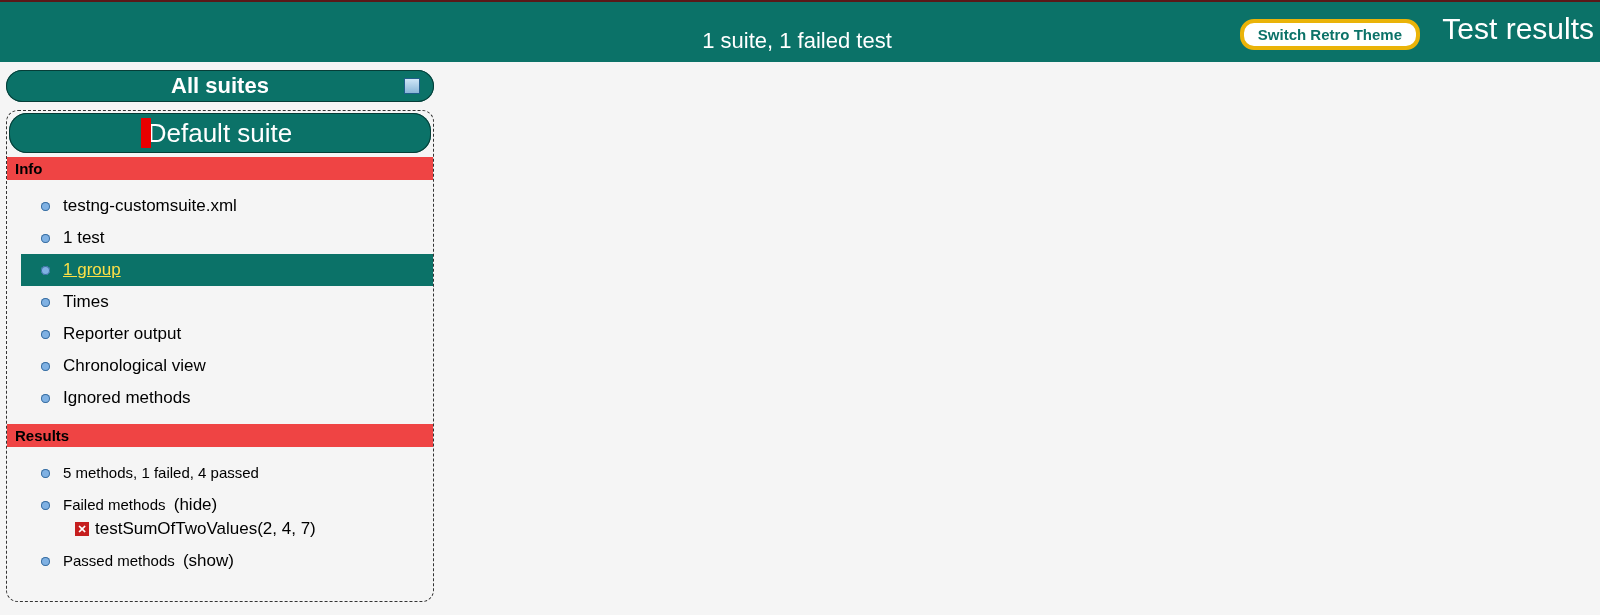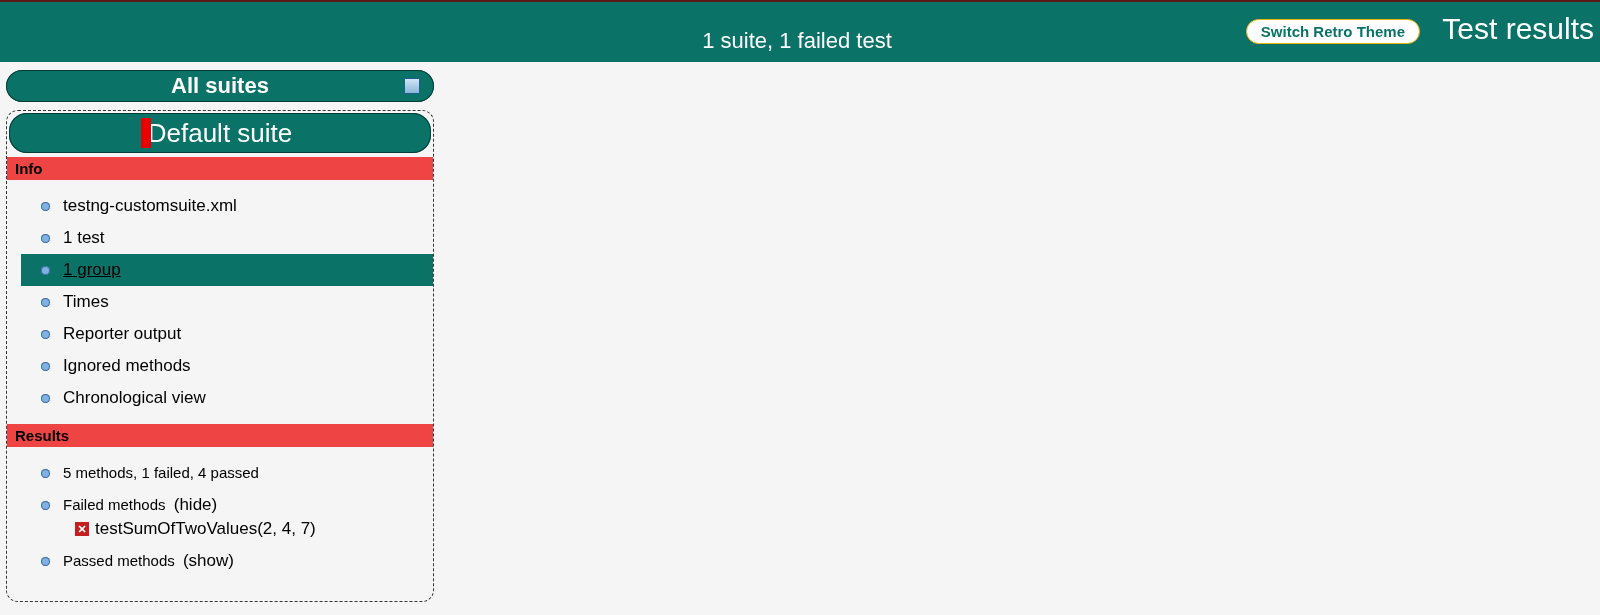--- a/index.html
+++ b/index.html
@@ -32,21 +32,21 @@
       right: 6px;
       top: 10px;
       font-size: 30px;
     }
     .topbar .switch-btn {
       position: absolute;
       right: 180px;
       top: 17px;
       background: #fff;
       color: #0b7268;
-      border: 1px solid #eab308;
+      border: 4px solid #eab308;
       font-weight: bold;
       border-radius: 14px;
       padding: 3px 14px;
       font-size: 15px;
       cursor: pointer;
     }
 
     .layout {
       display: flex;
       align-items: flex-start;
@@ -124,21 +124,21 @@
       width: 9px; height: 9px;
       background: #7fb1e3;
       border-radius: 50%;
       box-shadow: 0 0 0 1px #3a6ea0 inset;
     }
     ul.info-list li.highlight {
       background: #0b7268;
       margin-left: -20px;
       margin-right: 0;
       padding-left: 42px;
-      color: #000000;
+      color: #fde047;
     }
     ul.info-list li.highlight span { text-decoration: underline; }
     ul.info-list li.highlight::before { left: 20px; }
 
     ul.results-list li { font-size: 15px; }
     ul.results-list li .side { font-size: 17px; margin-left: 4px; }
     .failed-sub {
       margin: 4px 0 0 12px;
       font-size: 17px;
       display: flex;
@@ -227,22 +227,22 @@
         <span class="red-bar"></span>
         <span>Default suite</span>
       </div>
       <div class="section-head">Info</div>
       <ul class="info-list">
         <li><span>testng-customsuite.xml</span></li>
         <li><span>1 test</span></li>
         <li class="highlight"><span>1 group</span></li>
         <li><span>Times</span></li>
         <li><span>Reporter output</span></li>
+        <li><span>Chronological view</span></li>
         <li><span>Ignored methods</span></li>
-        <li><span>Chronological view</span></li>
       </ul>
       <div class="section-head">Results</div>
       <ul class="results-list">
         <li><span>5 methods, 1 failed, 4 passed</span></li>
         <li>
           <span>Failed methods</span>
           <span class="side">(hide)</span>
           <div class="failed-sub">
             <span class="fail-icon">✕</span>
             <span>testSumOfTwoValues(2, 4, 7)</span>

